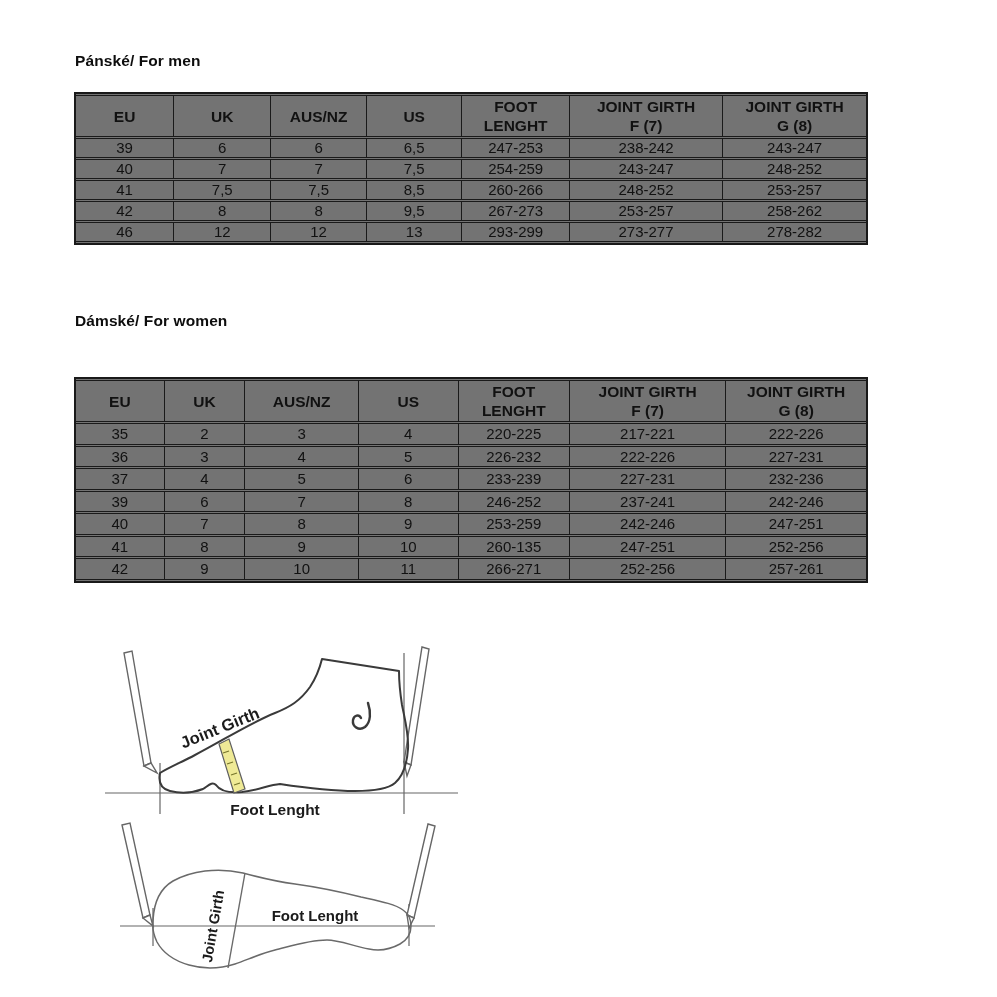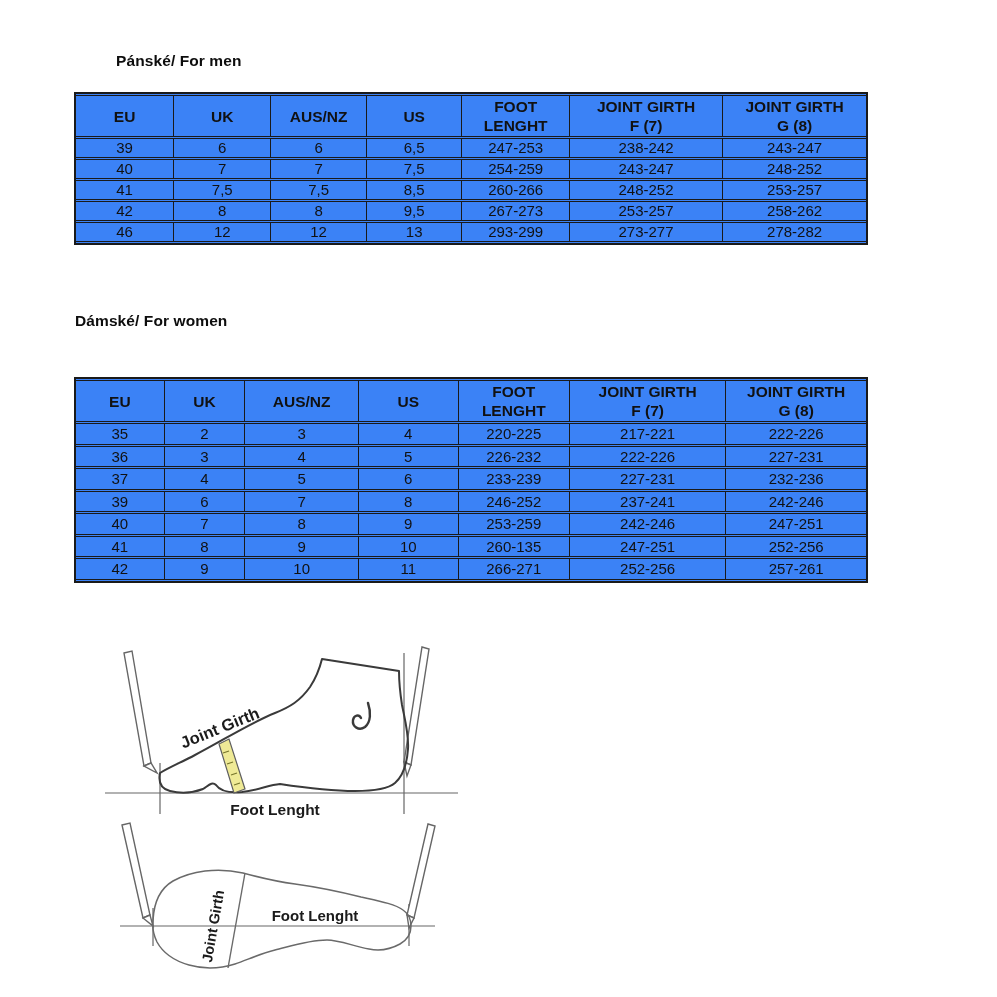--- a/index.html
+++ b/index.html
@@ -7,26 +7,26 @@
     --text:#111111;
     --diagram-stroke:#666666;
     --foot-outline:#3a3a3a;
     --tape-fill:#efea96;
     --tape-ticks:#77762c;
   }
   *{margin:0;padding:0;box-sizing:border-box;}
   body{background:#ffffff;font-family:"Liberation Sans","DejaVu Sans",sans-serif;color:var(--text);}
   .page{position:relative;width:997px;height:997px;background:#ffffff;overflow:hidden;}
   .section-title{position:absolute;left:75px;font-size:15.5px;font-weight:bold;color:#0d0d0d;letter-spacing:.1px;}
-  #men-title{top:52px;margin-left:41px;}
+  #men-title{top:52px;}
   #women-title{top:312px;}
   .table-wrap{position:absolute;left:74px;width:794px;}
   #men-table-wrap{top:92px;}
   #women-table-wrap{top:377px;}
-  table.size-table{width:100%;table-layout:fixed;border-collapse:separate;border-spacing:0 1px;border:2px solid var(--table-border);background:#3b82f6;}
+  table.size-table{width:100%;table-layout:fixed;border-collapse:separate;border-spacing:0 1px;border:2px solid var(--table-border);background:#737373;}
   .size-table th,.size-table td{border:solid var(--table-border);border-width:1.5px 0 1.5px 1.5px;text-align:center;vertical-align:middle;padding:0;overflow:hidden;}
   .size-table th:first-child,.size-table td:first-child{border-left:none;}
   .size-table th{font-size:15.5px;font-weight:bold;height:42px;line-height:19px;}
   .size-table td{font-size:15px;}
   #men-table td{height:18px;line-height:18px;}
   #women-table td{height:19.5px;line-height:19.5px;text-align:center;}
   .diagram{position:absolute;}
   #side-diagram{left:100px;top:645px;}
   #top-diagram{left:95px;top:822px;}
   svg text{fill:#1b1b1b;font-family:"Liberation Sans","DejaVu Sans",sans-serif;font-weight:bold;}

